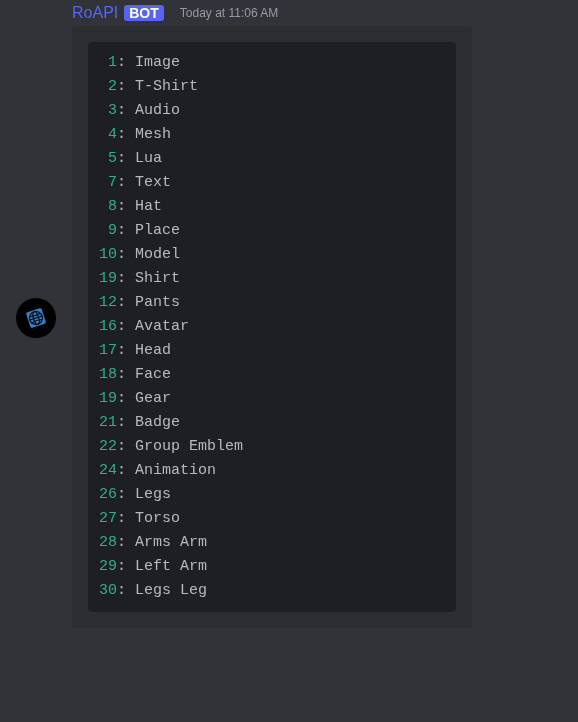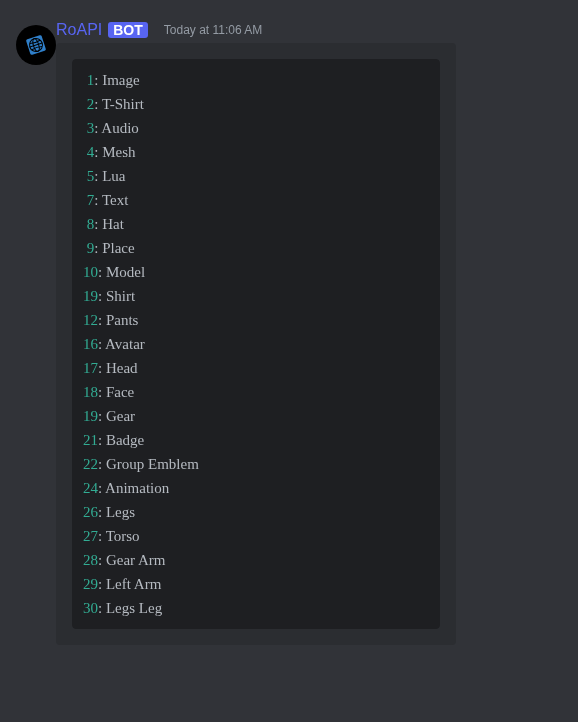--- a/index.html
+++ b/index.html
@@ -9,21 +9,23 @@
     }
     body {
       background-color: #313338;
       font-family: "gg sans", "Helvetica Neue", Helvetica, Arial, sans-serif;
       width: 578px;
       height: 722px;
       overflow: hidden;
     }
     .message {
       display: flex;
-      padding: 21px 16px;
+      padding: 4px 16px;
+      gap: 16px;
+      align-items: center;
     }
     .avatar {
       width: 40px;
       height: 40px;
       border-radius: 50%;
       background-color: #000000;
       flex-shrink: 0;
       display: flex;
       align-items: center;
       justify-content: center;
@@ -69,21 +71,21 @@
       border-radius: 4px;
       padding: 16px;
       margin-top: 4px;
       max-width: 400px;
     }
     .code-block {
       background-color: #1e1f22;
       border: 1px solid #1e1f22;
       border-radius: 4px;
       padding: 8px 10px;
-      font-family: Liberation Serif, serif;
+      font-family: Liberation Mono, monospace;
       font-size: 15px;
       line-height: 1.6;
       overflow-x: auto;
     }
     .code-line {
       white-space: pre;
       color: #b5bac1;
     }
     .line-number {
       color: #32ac93;
@@ -132,19 +134,19 @@
           <div class="code-line"><span class="line-number">12</span><span class="colon">: </span><span class="line-value">Pants</span></div>
           <div class="code-line"><span class="line-number">16</span><span class="colon">: </span><span class="line-value">Avatar</span></div>
           <div class="code-line"><span class="line-number">17</span><span class="colon">: </span><span class="line-value">Head</span></div>
           <div class="code-line"><span class="line-number">18</span><span class="colon">: </span><span class="line-value">Face</span></div>
           <div class="code-line"><span class="line-number">19</span><span class="colon">: </span><span class="line-value">Gear</span></div>
           <div class="code-line"><span class="line-number">21</span><span class="colon">: </span><span class="line-value">Badge</span></div>
           <div class="code-line"><span class="line-number">22</span><span class="colon">: </span><span class="line-value">Group Emblem</span></div>
           <div class="code-line"><span class="line-number">24</span><span class="colon">: </span><span class="line-value">Animation</span></div>
           <div class="code-line"><span class="line-number">26</span><span class="colon">: </span><span class="line-value">Legs</span></div>
           <div class="code-line"><span class="line-number">27</span><span class="colon">: </span><span class="line-value">Torso</span></div>
-          <div class="code-line"><span class="line-number">28</span><span class="colon">: </span><span class="line-value">Gear Arm</span></div>
+          <div class="code-line"><span class="line-number">28</span><span class="colon">: </span><span class="line-value">Arms Arm</span></div>
           <div class="code-line"><span class="line-number">29</span><span class="colon">: </span><span class="line-value">Left Arm</span></div>
           <div class="code-line"><span class="line-number">30</span><span class="colon">: </span><span class="line-value">Legs Leg</span></div>
         </div>
     </div>
   </div>
 </div>
 
 </body></html>

